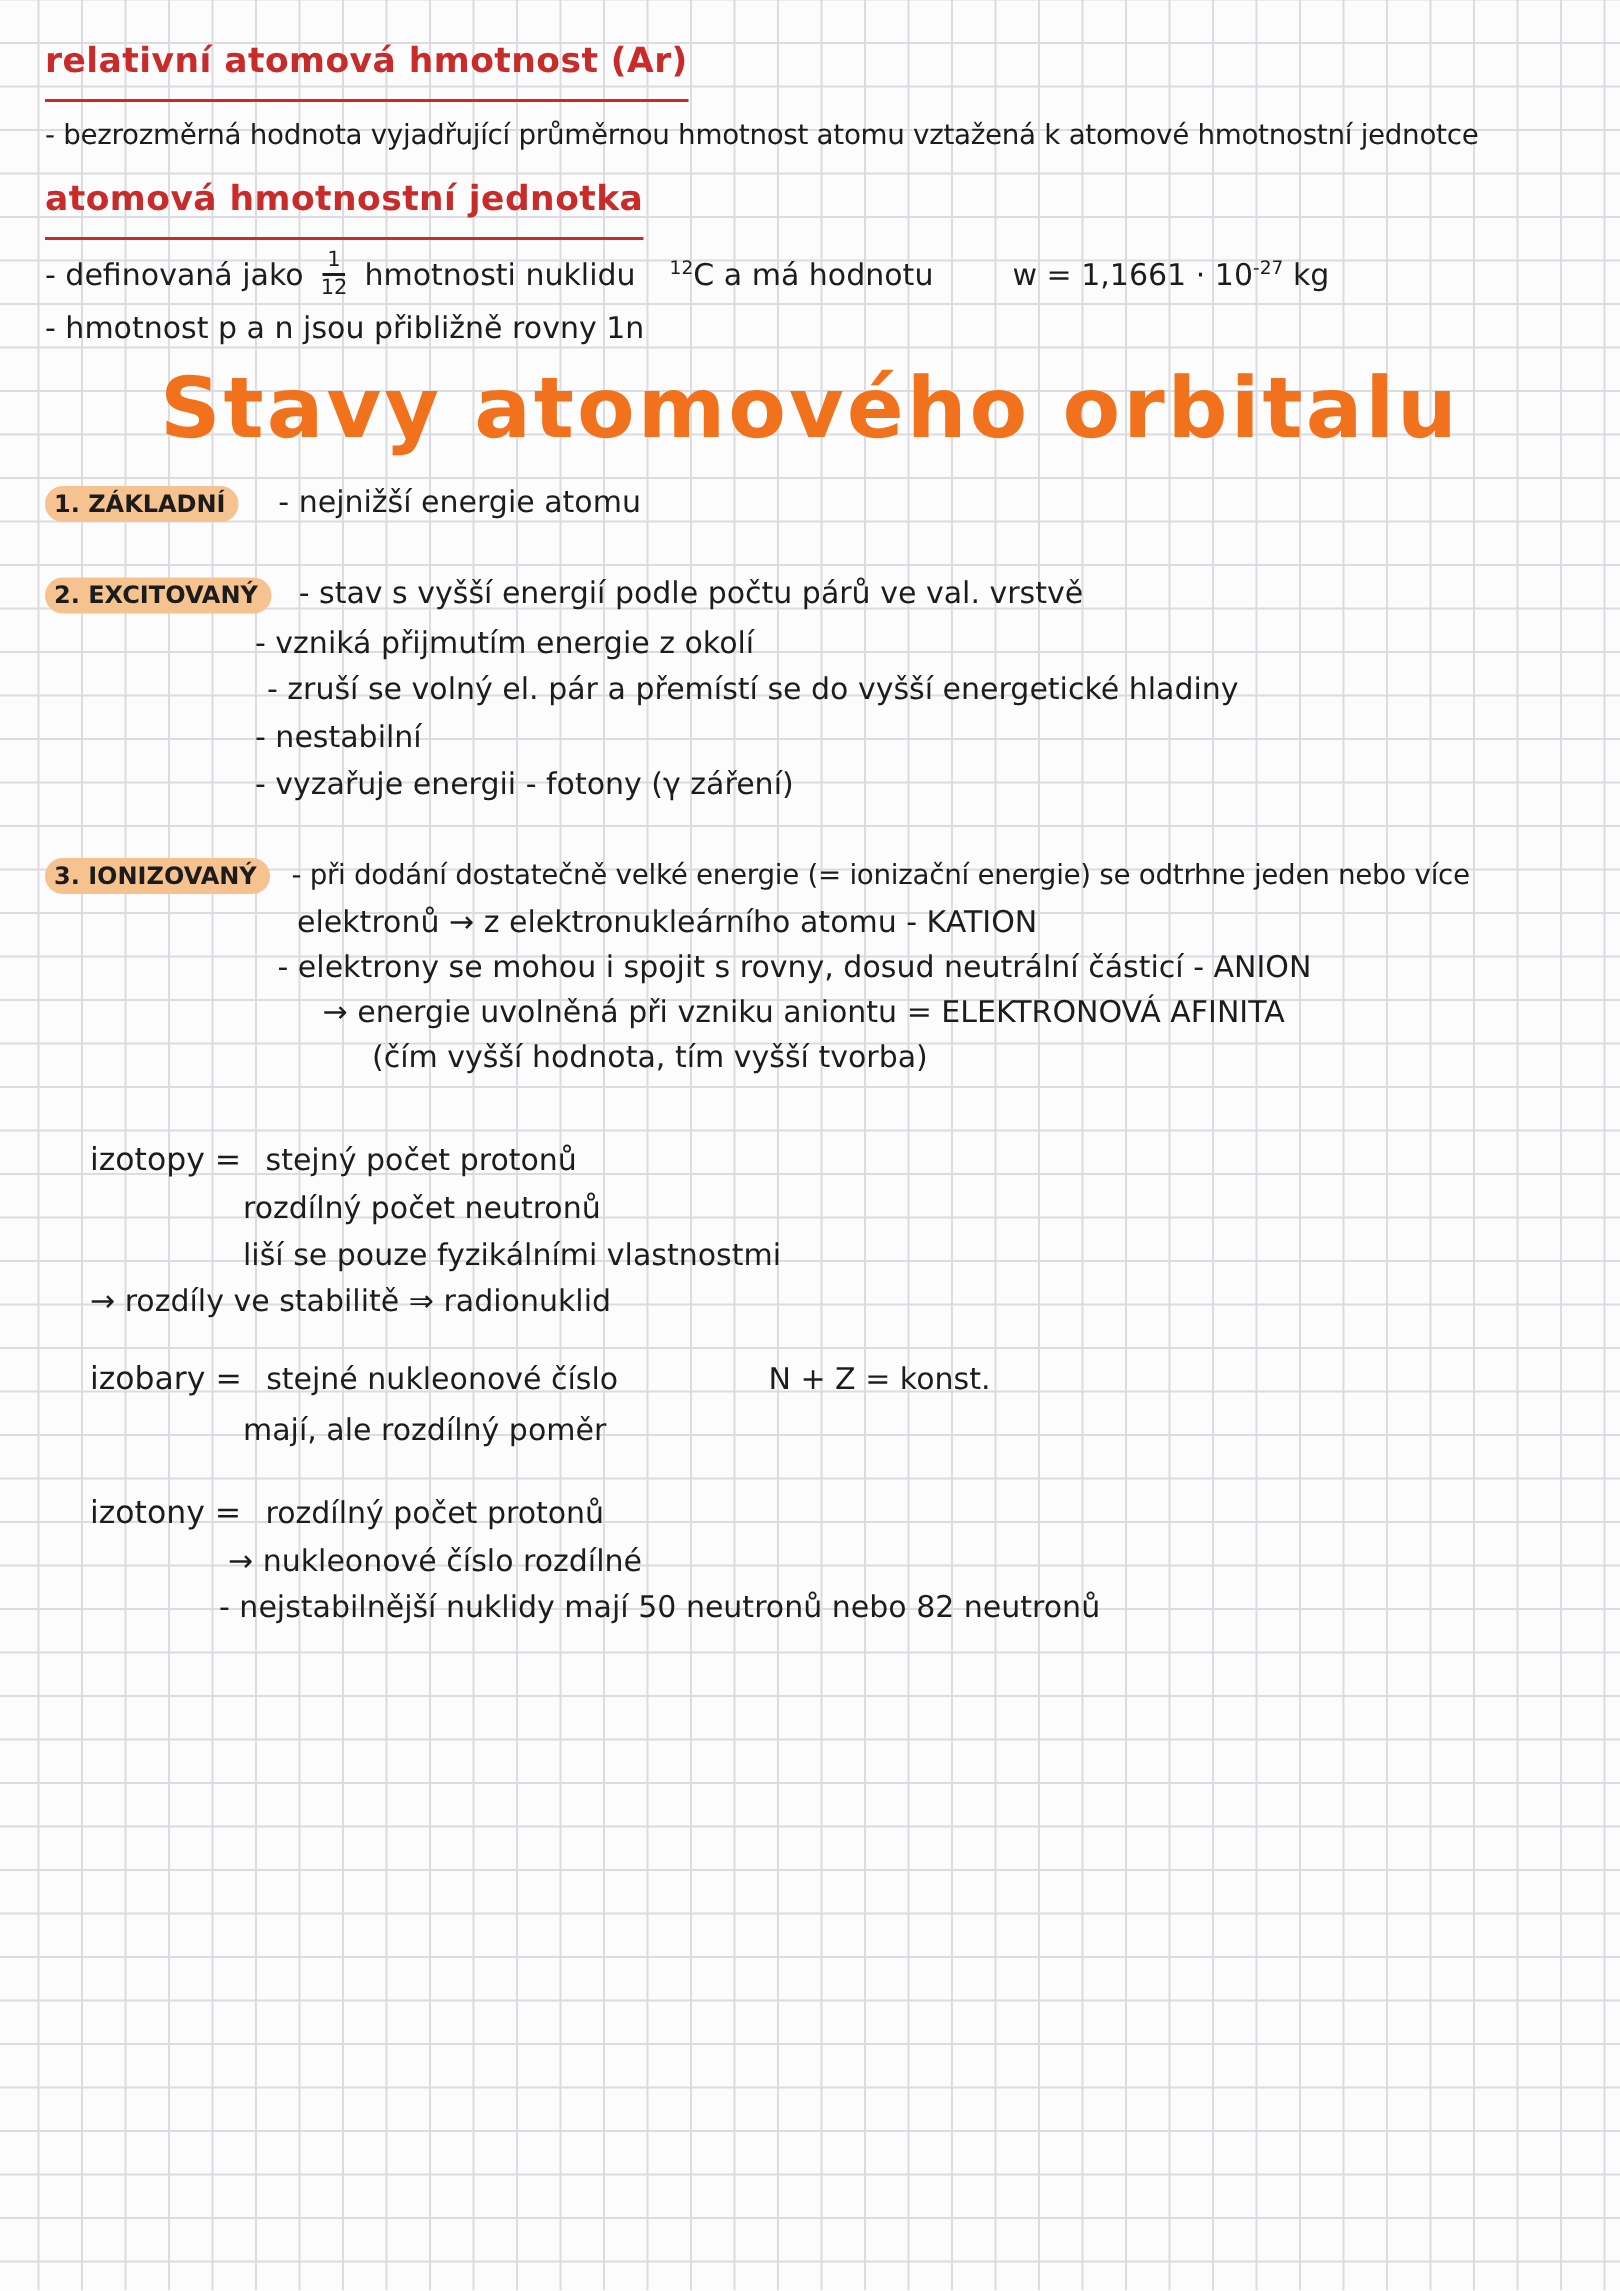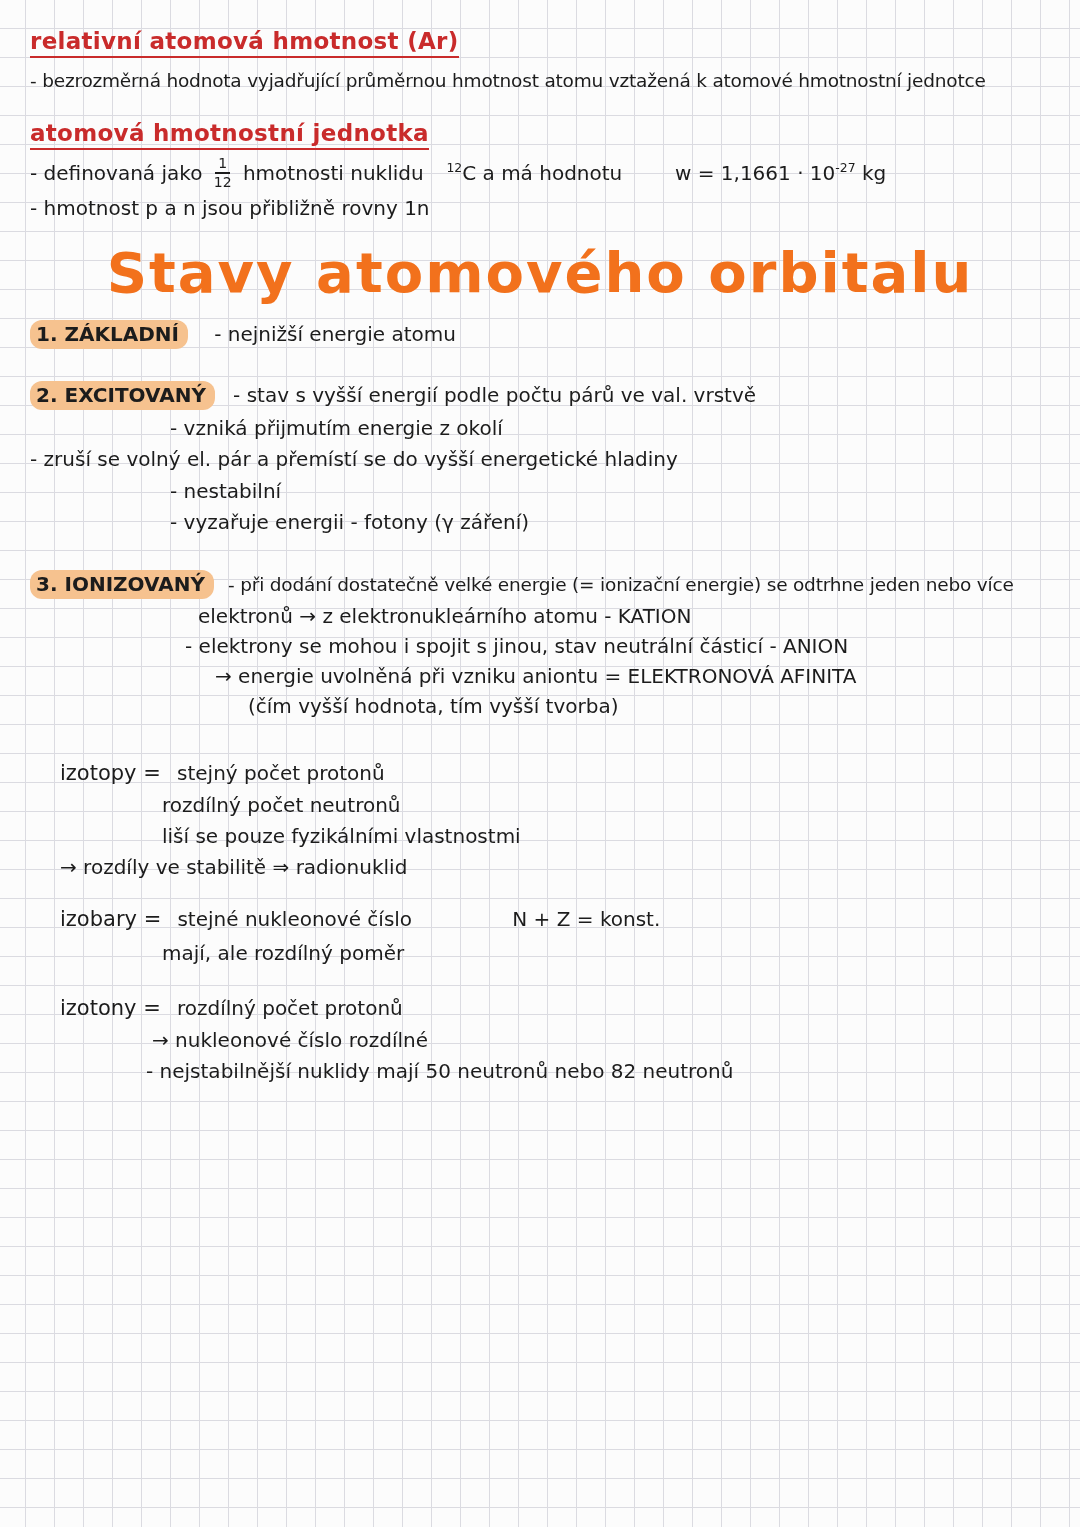--- a/index.html
+++ b/index.html
@@ -19,40 +19,40 @@
     background-size:29px 29px;
     background-position:-4px -1px;
   }
   .abs{position:absolute;}
   .red-heading{
     color:#c92b2b;
     font-weight:700;
     font-size:23px;
     display:inline-block;
     border-bottom:2.5px solid #c92b2b;
-    padding-bottom:2px;
+    padding-bottom:12px;
     letter-spacing:0.3px;
   }
   .body-line{font-size:20px;white-space:nowrap;}
   .long-line{font-size:18.5px;letter-spacing:-0.2px;white-space:nowrap;}
   .big-title{
     width:100%;
     text-align:center;
     font-size:56px;
     font-weight:700;
     color:#f2711c;
     letter-spacing:2px;
     white-space:nowrap;
   }
   .state-label{
     background:#f6c28f;
     border-radius:12px;
     padding:2px 9px 3px 6px;
     font-weight:700;
-    font-size:20px;
+    font-size:16px;
     white-space:nowrap;
   }
   .state-row{white-space:nowrap;}
   .sep{display:inline-block;width:10px;}
   .frac{
     display:inline-flex;
     flex-direction:column;
     align-items:center;
     vertical-align:middle;
     line-height:1.05;
@@ -101,33 +101,33 @@
   <span class="body-line">- nejnižší energie atomu</span>
 </div>
 
 <div class="abs" style="top:380px;left:30px;line-height:31.5px;">
   <div class="state-row">
     <span class="state-label">2. EXCITOVANÝ</span>
     <span class="sep" style="width:8px;"></span>
     <span class="body-line">- stav s vyšší energií podle počtu párů ve val. vrstvě</span>
   </div>
   <div class="state-row body-line" style="margin-left:140px;">- vzniká přijmutím energie z okolí</div>
-  <div class="state-row body-line" style="">- zruší se volný el. pár a přemístí se do vyšší energetické hladiny</div>
+  <div class="state-row body-line" style="margin-left:148px;">- zruší se volný el. pár a přemístí se do vyšší energetické hladiny</div>
   <div class="state-row body-line" style="margin-left:140px;">- nestabilní</div>
   <div class="state-row body-line" style="margin-left:140px;">- vyzařuje energii - fotony (γ záření)</div>
 </div>
 
 <div class="abs" style="top:569px;left:30px;line-height:30px;">
   <div class="state-row">
     <span class="state-label">3. IONIZOVANÝ</span>
     <span class="sep" style="width:4px;"></span>
     <span class="long-line">- při dodání dostatečně velké energie (= ionizační energie) se odtrhne jeden nebo více</span>
   </div>
   <div class="state-row body-line" style="margin-left:168px;">elektronů → z elektronukleárního atomu - KATION</div>
-  <div class="state-row body-line" style="margin-left:155px;">- elektrony se mohou i spojit s jinou, stav neutrální částicí - ANION</div>
+  <div class="state-row body-line" style="margin-left:155px;">- elektrony se mohou i spojit s rovny, dosud neutrální částicí - ANION</div>
   <div class="state-row body-line" style="margin-left:185px;">→ energie uvolněná při vzniku aniontu = ELEKTRONOVÁ AFINITA</div>
   <div class="state-row body-line" style="margin-left:218px;">(čím vyšší hodnota, tím vyšší tvorba)</div>
 </div>
 
 <div class="abs" style="top:758px;left:60px;line-height:31px;">
   <div class="state-row">
     <span class="def-label">izotopy =</span>
     <span class="sep" style="width:6px;"></span>
     <span class="body-line">stejný počet protonů</span>
   </div>

